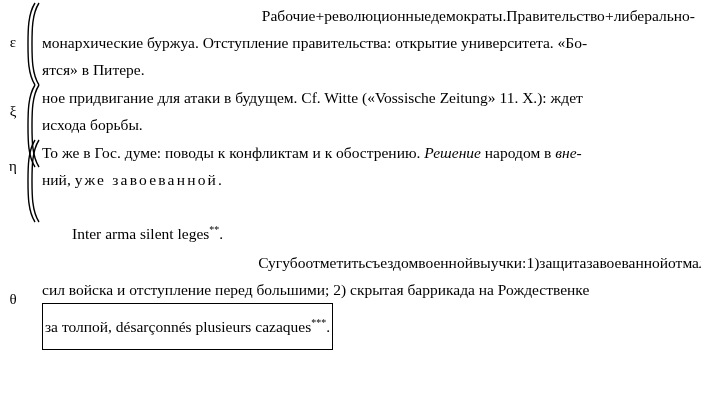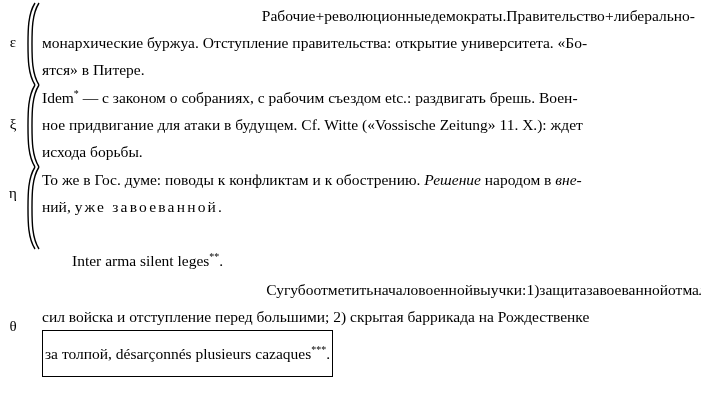--- a/index.html
+++ b/index.html
@@ -122,21 +122,20 @@
 
   <div class="block blk-x">
     <div class="greek-col">ξ</div>
     <div class="brace-col">
       <svg width="16" height="84" viewBox="0 0 16 84" aria-hidden="true">
         <path d="M13 1 C6 12, 6 28, 6 42 C6 56, 6 72, 13 83" fill="none" stroke="#000" stroke-width="1.4"></path>
         <path d="M9 1 C2 12, 2 28, 2 42 C2 56, 2 72, 9 83" fill="none" stroke="#000" stroke-width="1.4"></path>
       </svg>
     </div>
     <div class="text-col">
-      <div class="line"><span>Idem</span><span class="sup">*</span><span> — с законом о собраниях, с рабочим съездом etc.: раздвигать брешь. Воен-</span></div>
       <div class="line">ное придвигание для атаки в будущем. Cf. Witte («Vossische Zeitung» 11. X.): ждет</div>
       <div class="line">исхода борьбы.</div>
     </div>
   </div>
 
   <div class="block blk-h">
     <div class="greek-col">η</div>
     <div class="brace-col">
       <svg width="16" height="84" viewBox="0 0 16 84" aria-hidden="true">
         <path d="M13 1 C6 12, 6 28, 6 42 C6 56, 6 72, 13 83" fill="none" stroke="#000" stroke-width="1.4"></path>
@@ -159,21 +158,21 @@
   </div>
 
   <div class="block blk-t theta-wrap">
     <div class="greek-col">θ</div>
     <div class="brace-col"></div>
     <div class="text-col">
       <div class="line">
         <div class="just" style="padding-left:30px;">
           <span>Сугубо</span>
           <span>отметить</span>
-          <span>начало</span>
+          <span>съездом</span>
           <span>военной</span>
           <span>выучки:</span>
           <span>1)</span>
           <span>защита</span>
           <span>завоеванной</span>
           <span>от</span>
           <span>малых</span>
         </div>
       </div>
       <div class="line">сил войска и отступление перед большими; 2) скрытая баррикада на Рождественке</div>

